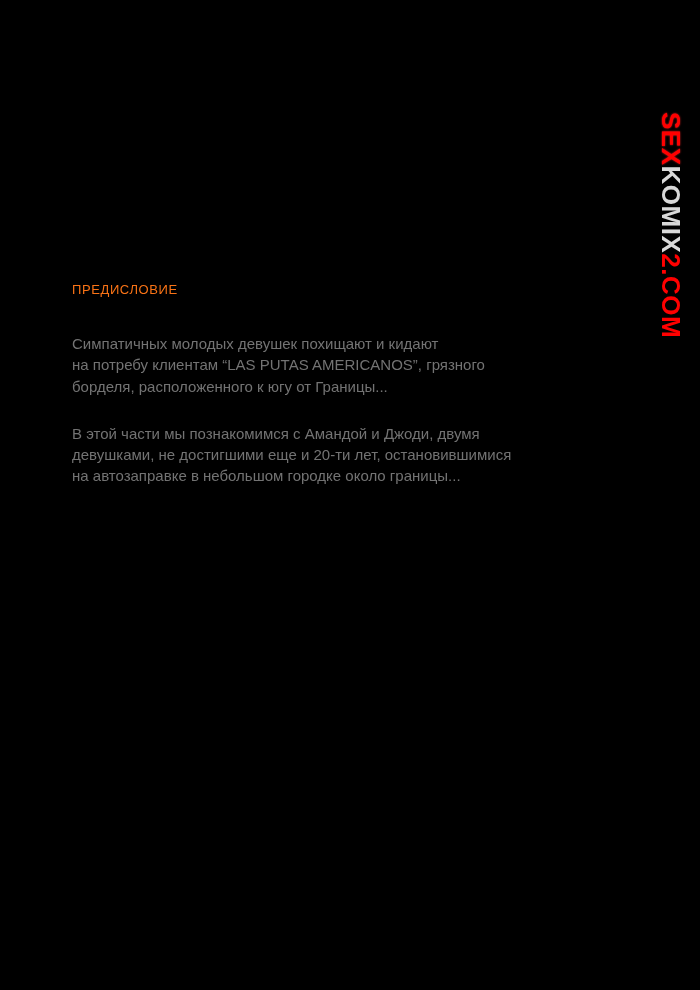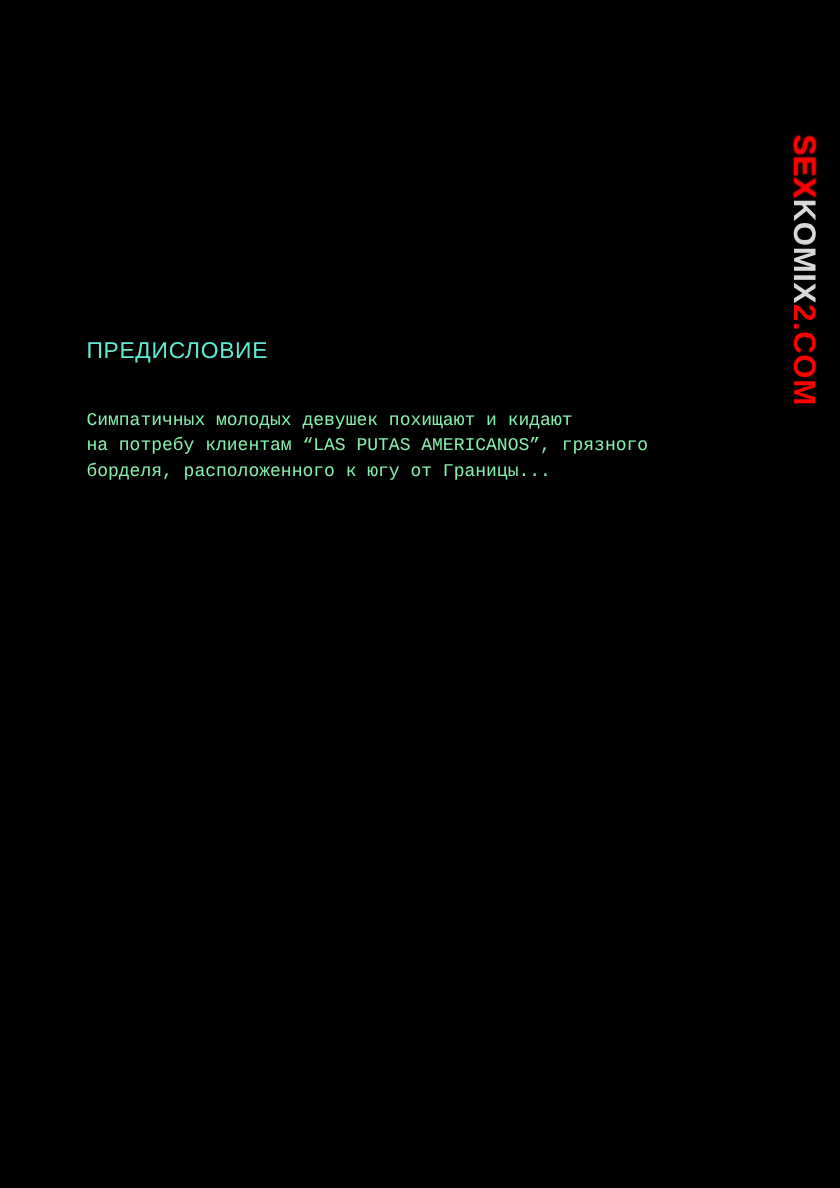--- a/index.html
+++ b/index.html
@@ -50,33 +50,32 @@
     color: #ff0000;
   }
   .content {
     position: absolute;
     left: 72px;
     top: 282px;
     width: 560px;
     color: #e8e8e8;
   }
   .doc-title {
-    font-size: 19px;
+    font-size: 13px;
     letter-spacing: 0.6px;
-    color: #5eead4;
+    color: #f97316;
     margin: 0 0 36px 0;
     font-weight: normal;
   }
   .para {
     font-size: 15px;
     line-height: 1.42;
-    color: #86efac;
+    color: #737373;
     margin: 0 0 26px 0;
     white-space: pre-line;
-    font-family: Liberation Mono, monospace;
   }
   .para:last-child {
     margin-bottom: 0;
   }
 </style>
 </head>
 <body>
 
 <div class="page">
 
@@ -84,15 +83,18 @@
     <div class="watermark-inner">
       <span class="wm-sex">SEX</span><span class="wm-komix">KOMIX</span><span class="wm-two">2</span><span class="wm-com">.COM</span>
     </div>
   </div>
 
   <div class="content">
     <h1 class="doc-title">ПРЕДИСЛОВИЕ</h1>
     <p class="para">Симпатичных молодых девушек похищают и кидают
 на потребу клиентам “LAS PUTAS AMERICANOS”, грязного
 борделя, расположенного к югу от Границы...</p>
+    <p class="para">В этой части мы познакомимся с Амандой и Джоди, двумя
+девушками, не достигшими еще и 20-ти лет, остановившимися
+на автозаправке в небольшом городке около границы...</p>
   </div>
 
 </div>
 
 </body></html>

